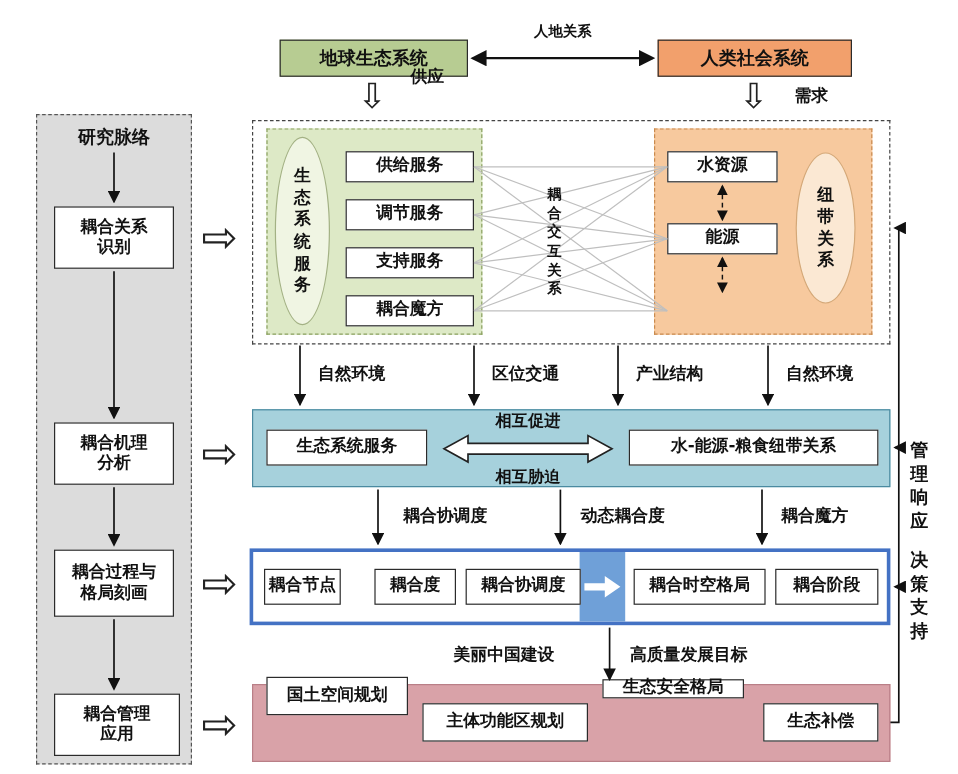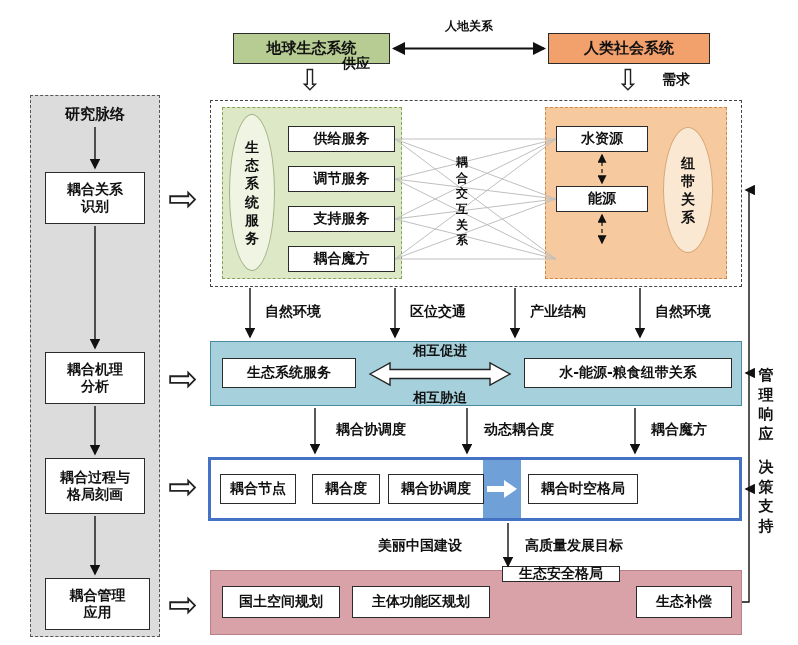--- a/index.html
+++ b/index.html
@@ -91,30 +91,31 @@
   <div class="lbl" style="left:330px;top:421px;width:82px;height:18px">耦合协调度</div>
   <div class="lbl" style="left:478px;top:421px;width:82px;height:18px">动态耦合度</div>
   <div class="lbl" style="left:644px;top:421px;width:70px;height:18px">耦合魔方</div>
 
   <div class="abs" style="left:208px;top:457px;width:534px;height:64px;background:#fff;border:3px solid #4472c4"></div>
   <div class="abs flex" style="left:483px;top:460px;width:38px;height:58px;background:#6fa0d8">
     <svg width="34" height="24" viewBox="0 0 34 24">
       <polygon points="2,9 19,9 19,3 32,12 19,21 19,15 2,15" fill="#ffffff"></polygon>
     </svg>
   </div>
-  <div class="wbox" style="left:220px;top:474px;width:76px;height:30px">耦合节点</div>
+  <div class="wbox" style="left:220px;top:474px;width:64px;height:30px">耦合节点</div>
   <div class="wbox" style="left:312px;top:474px;width:68px;height:30px">耦合度</div>
   <div class="wbox" style="left:388px;top:474px;width:96px;height:30px">耦合协调度</div>
   <div class="wbox" style="left:528px;top:474px;width:110px;height:30px">耦合时空格局</div>
+  <div class="wbox" style="left:646px;top:474px;width:86px;height:30px">耦合阶段</div>
 
   <div class="lbl" style="left:372px;top:537px;width:96px;height:18px">美丽中国建设</div>
   <div class="lbl" style="left:518px;top:537px;width:112px;height:18px">高质量发展目标</div>
 
   <div class="abs" style="left:210px;top:570px;width:532px;height:65px;background:#d9a2a8;border:1.6px solid #b97f87"></div>
-  <div class="wbox" style="left:222px;top:586px;width:118px;height:32px">国土空间规划</div>
+  <div class="wbox" style="left:222px;top:564px;width:118px;height:32px">国土空间规划</div>
   <div class="wbox" style="left:352px;top:586px;width:138px;height:32px">主体功能区规划</div>
   <div class="wbox" style="left:502px;top:566px;width:118px;height:16px">生态安全格局</div>
   <div class="wbox" style="left:636px;top:586px;width:96px;height:32px">生态补偿</div>
 
   <div class="abs flex" style="left:754px;top:362px;width:24px;height:86px">
     <span class="vspan" style="font-size:15px">管理响应</span>
   </div>
   <div class="abs flex" style="left:754px;top:454px;width:24px;height:86px">
     <span class="vspan" style="font-size:15px">决策支持</span>
   </div>

